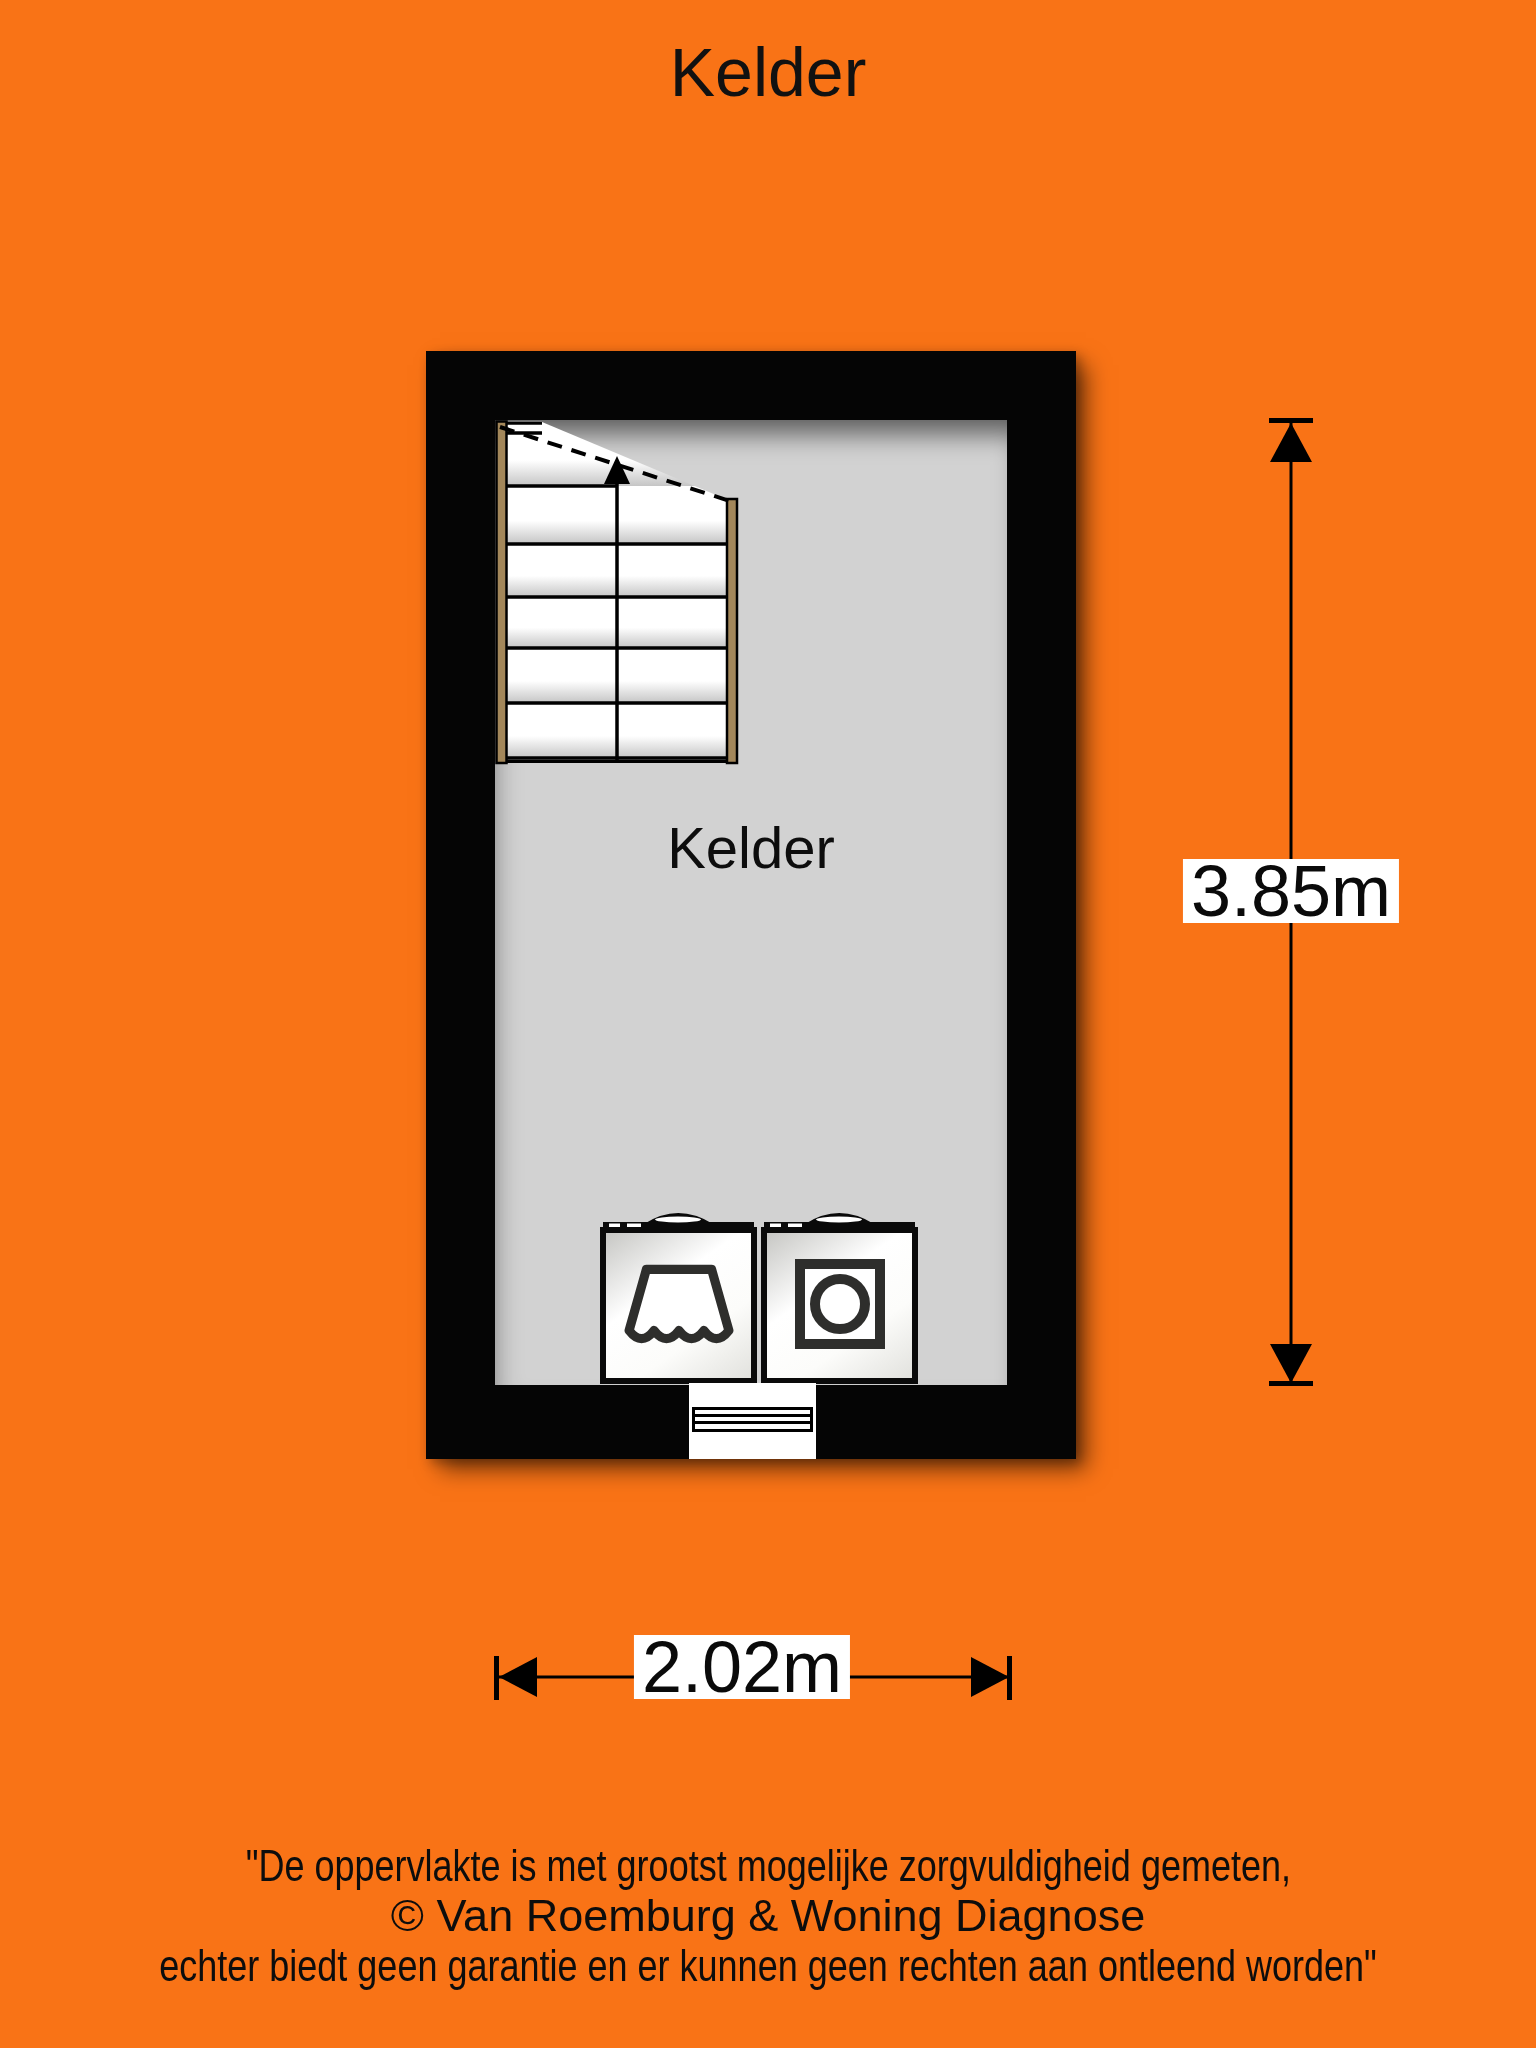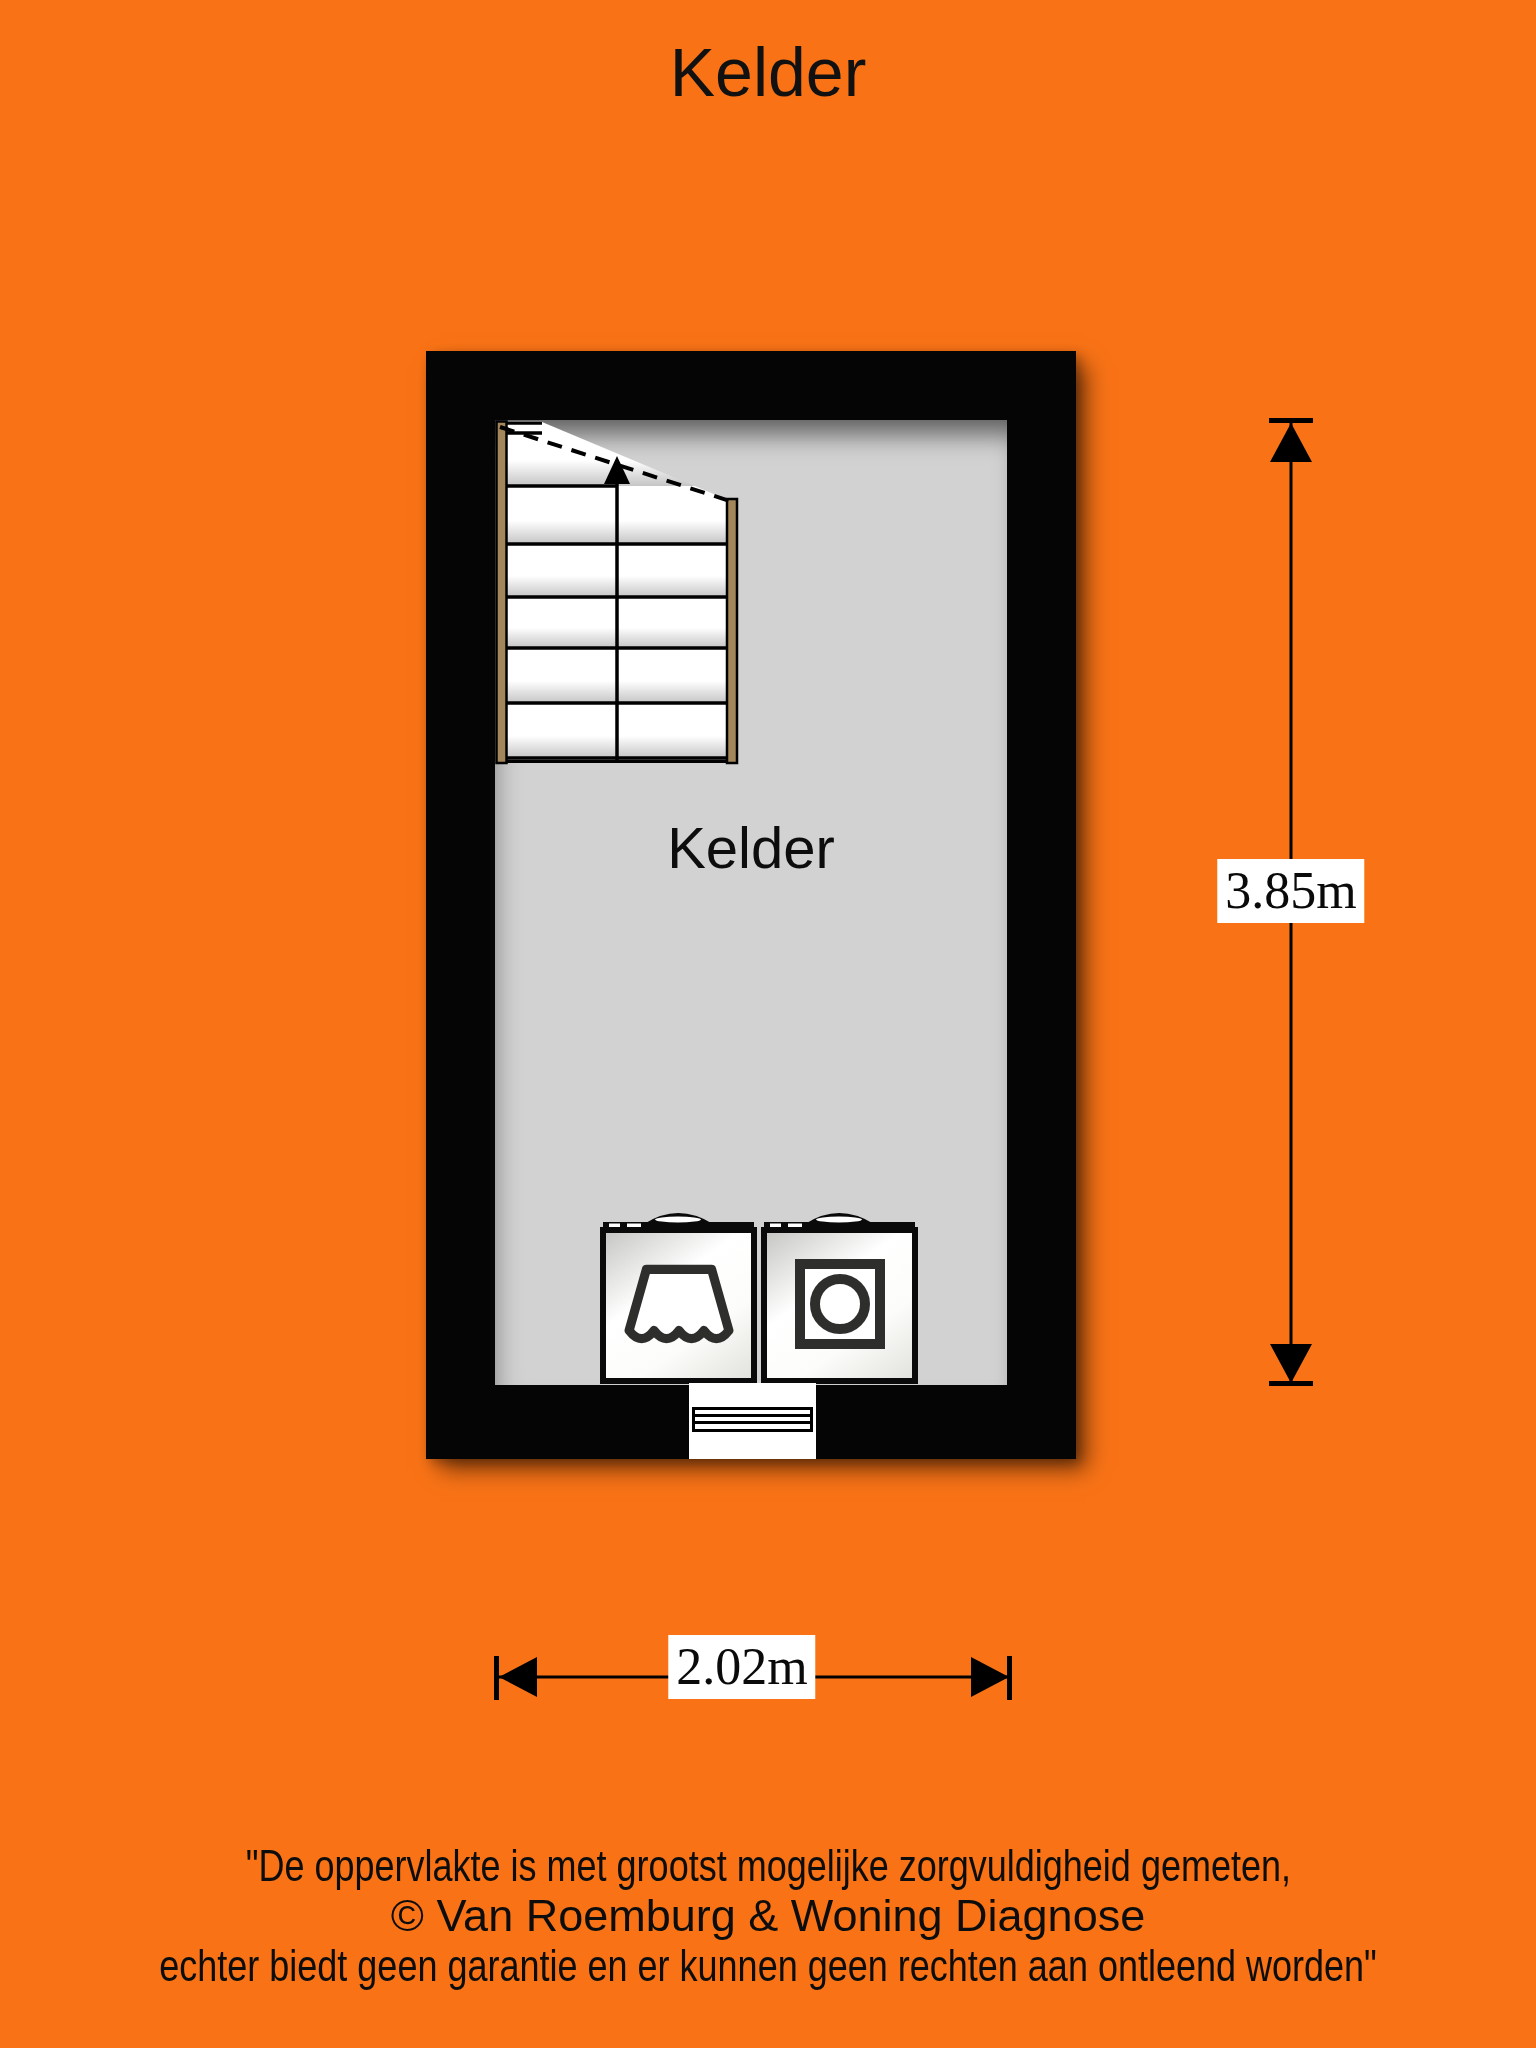--- a/index.html
+++ b/index.html
@@ -33,22 +33,22 @@
     display:flex;align-items:center;justify-content:center;
   }
   .threshold{position:absolute;left:263px;top:1032px;width:127px;height:76px;background:#ffffff;}
   .grille{
     position:absolute;left:3px;top:24px;width:115px;height:19px;background:#fff;border:3px solid #000;
   }
   .grille .bar{position:absolute;left:0;width:115px;height:3px;background:#000;}
   
   .dim-svg{position:absolute;}
   .dim-label{
-    position:absolute;background:#ffffff;padding:0 8px;font-size:52px;line-height:64px;color:#0a0a0a;
-    transform:translate(-50%,-50%);white-space:nowrap;font-family:Liberation Serif, serif;
+    position:absolute;background:#ffffff;padding:0 8px;font-size:72px;line-height:64px;color:#0a0a0a;
+    transform:translate(-50%,-50%);white-space:nowrap;
   }
   
   .footer{
     position:absolute;left:0;top:1841px;width:1536px;text-align:center;
     font-size:45px;line-height:50px;color:#0d0d0d;
   }
   .condensed{display:inline-block;transform:scaleX(0.8);transform-origin:50% 50%;white-space:nowrap;}
 </style>
 </head>
 <body>

